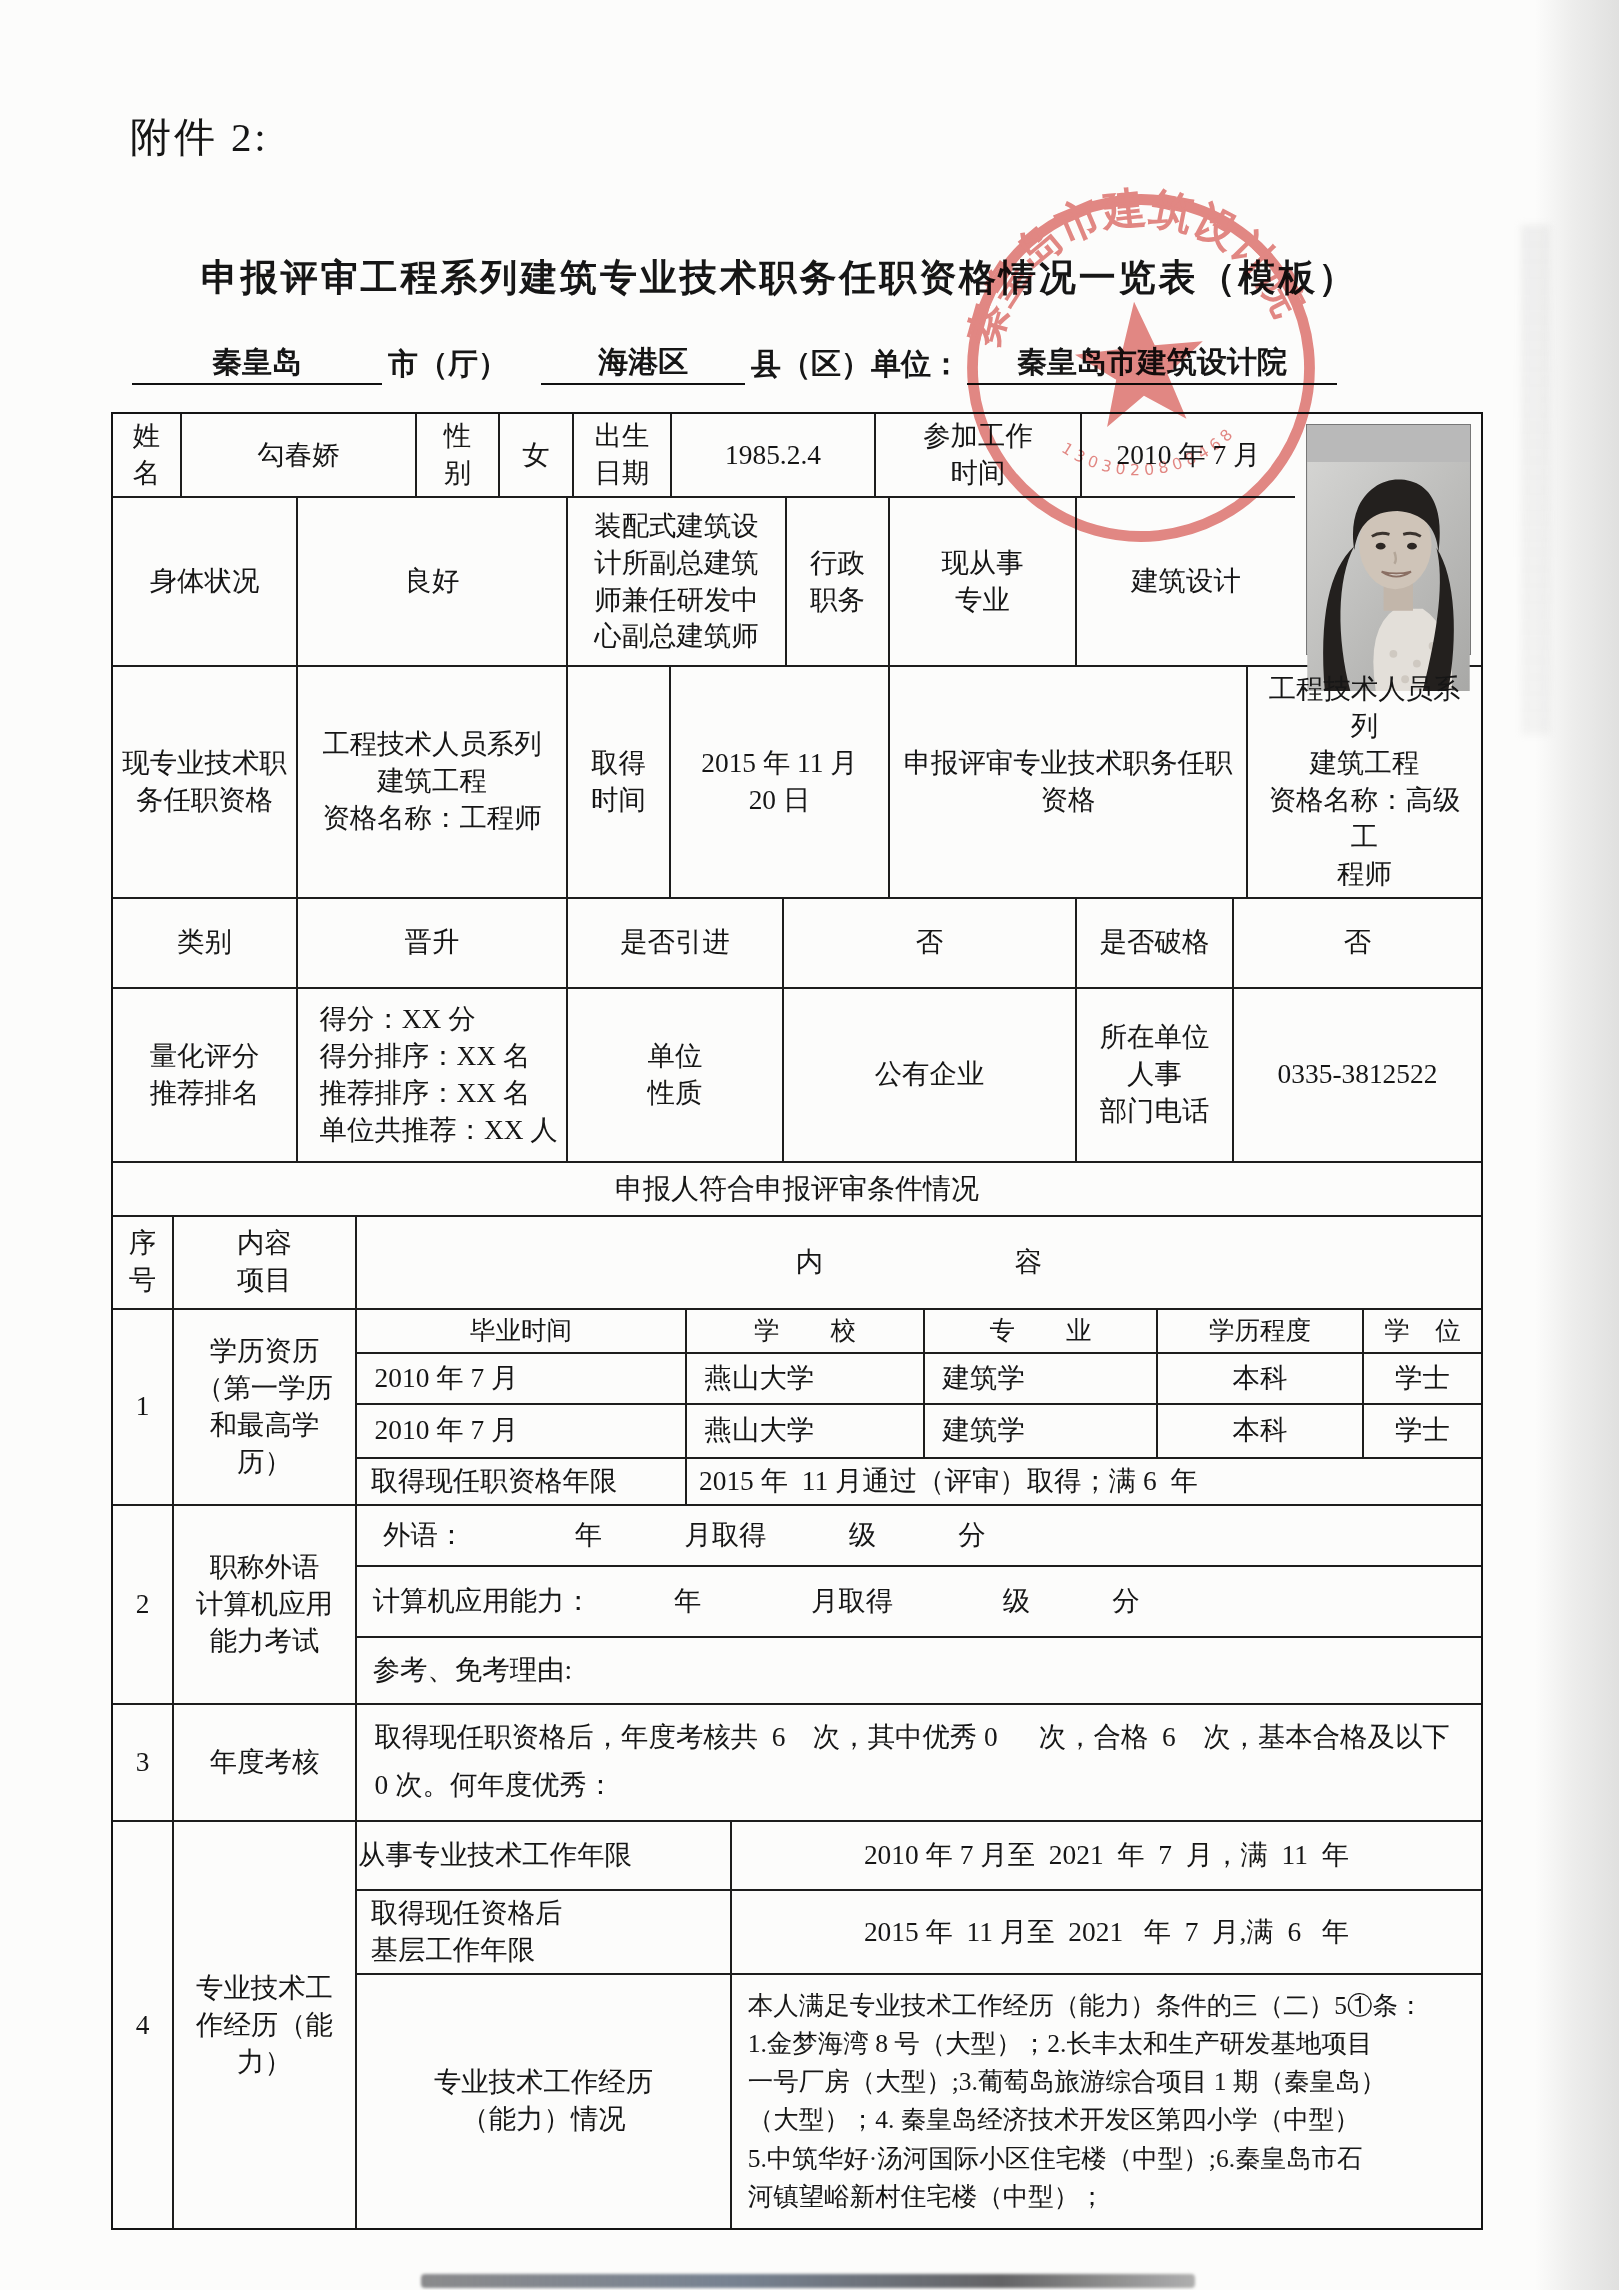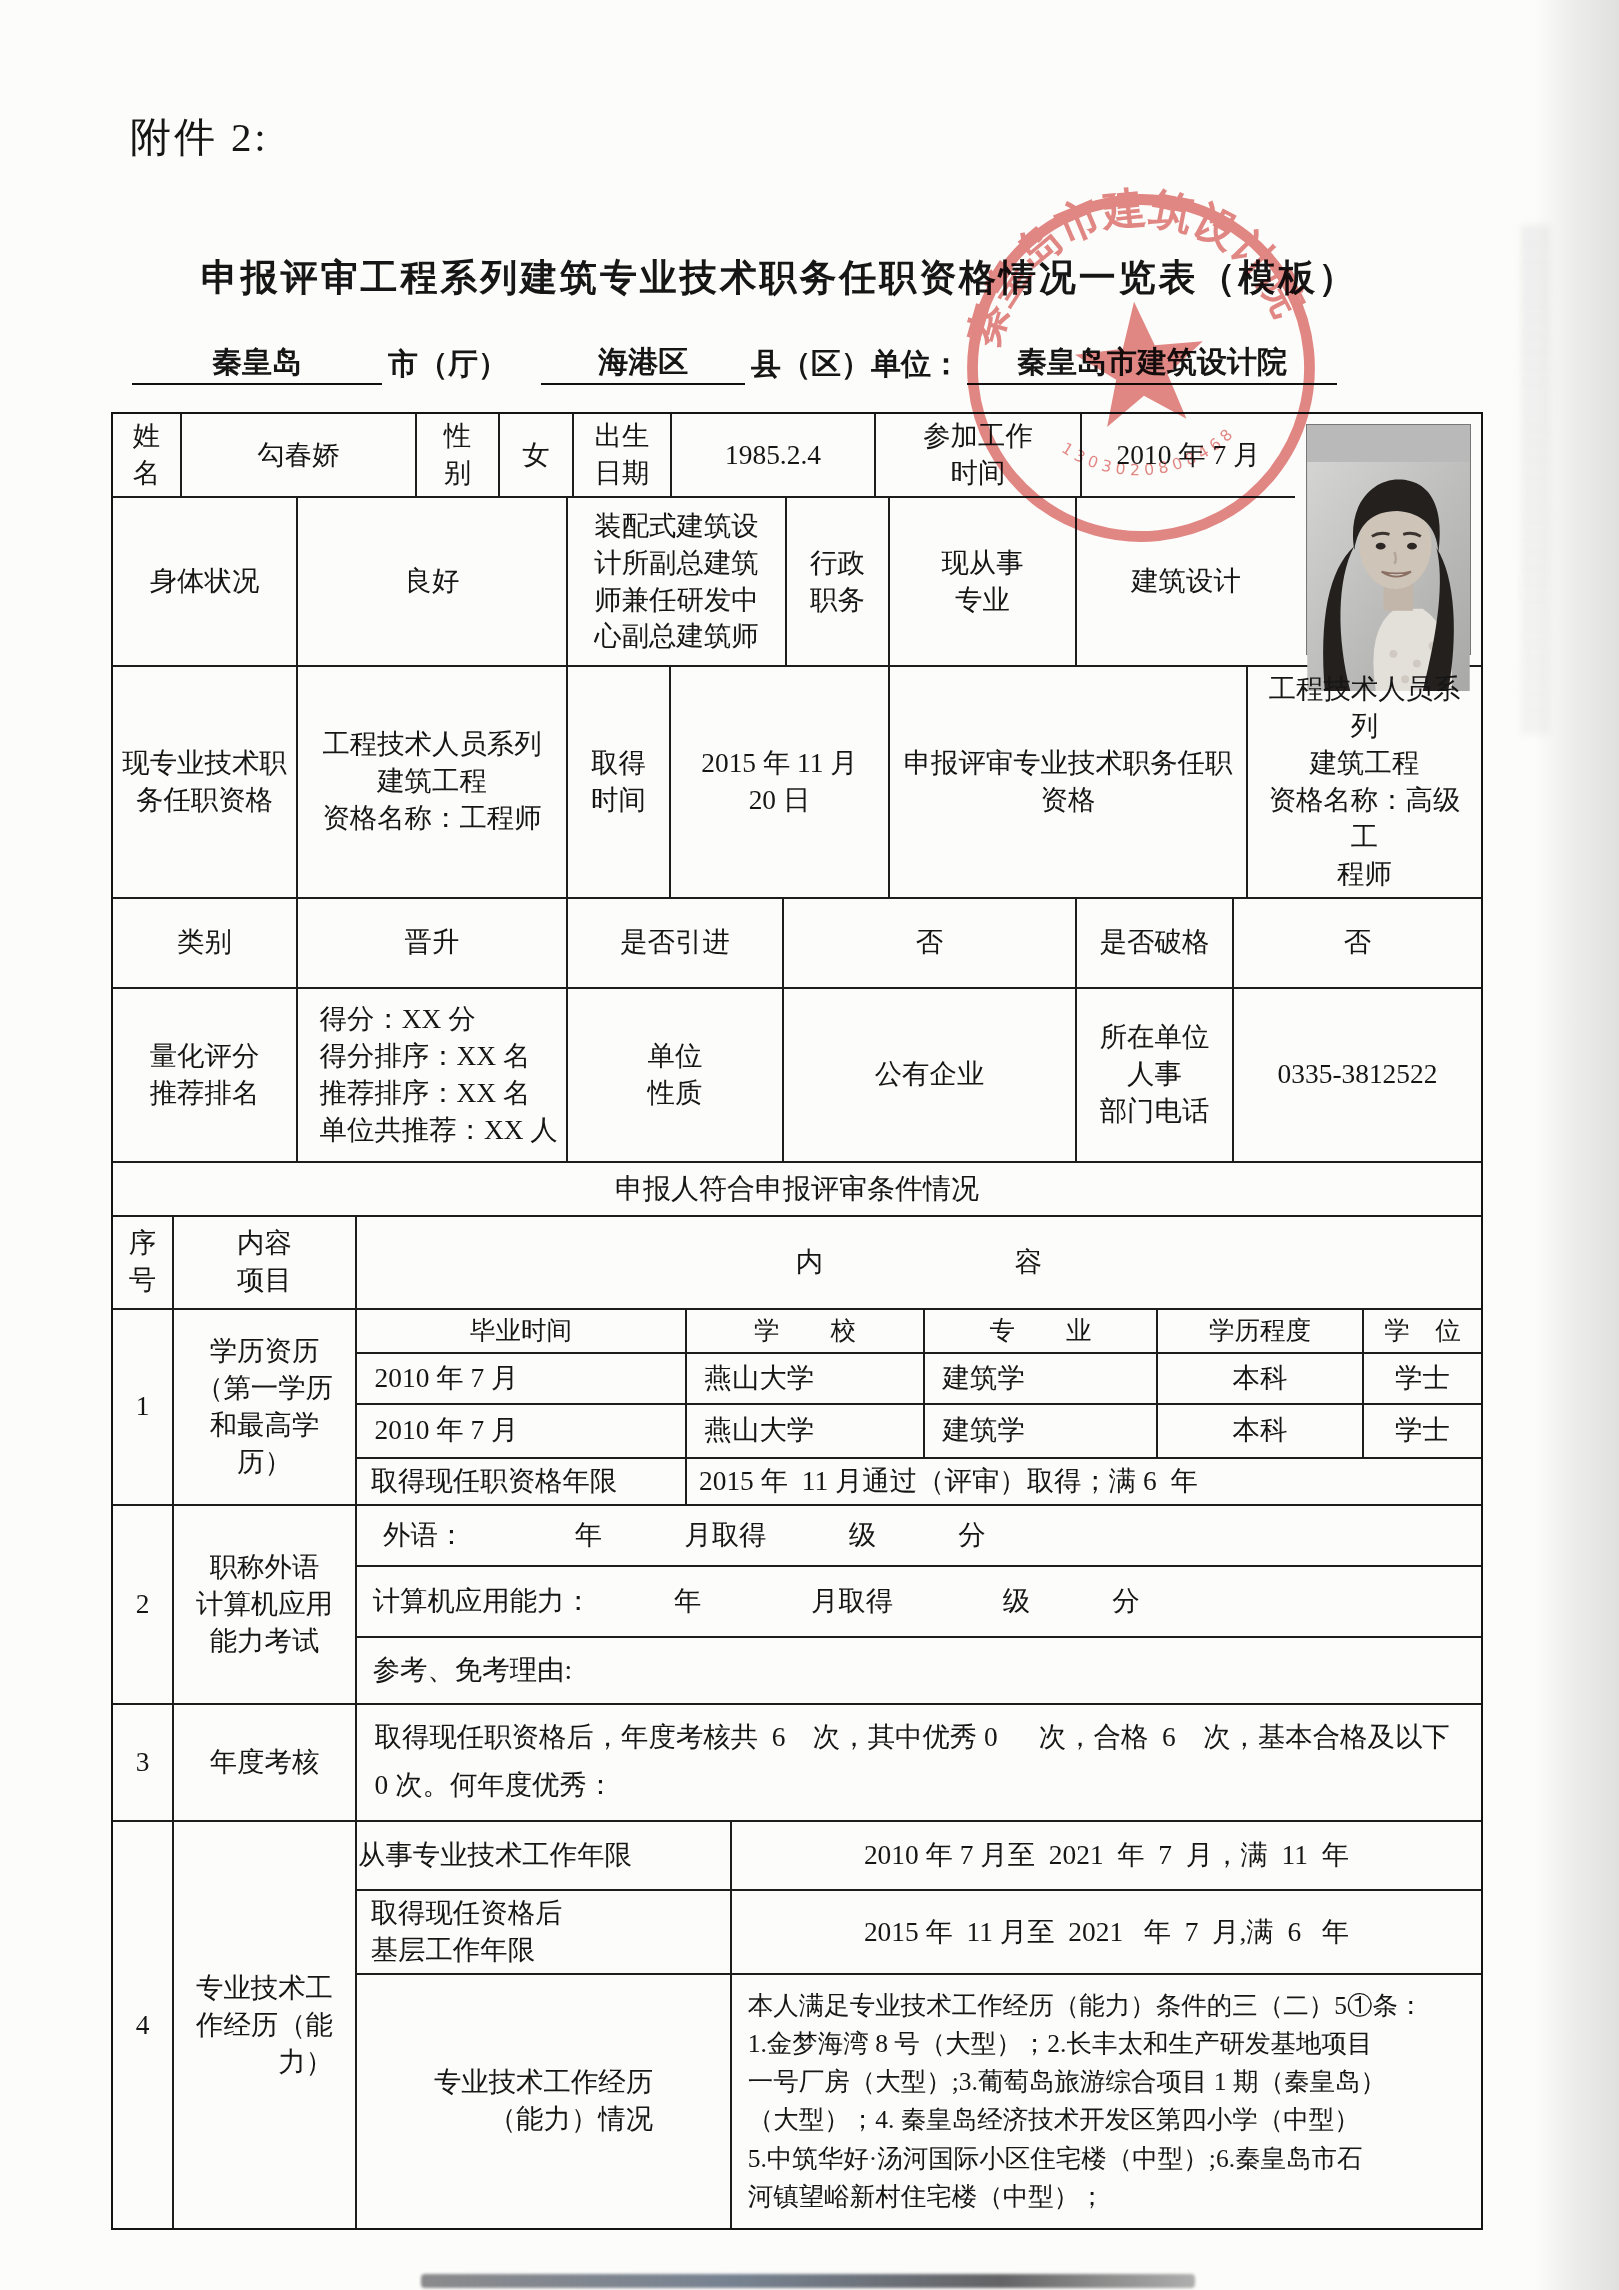--- a/index.html
+++ b/index.html
@@ -27,21 +27,21 @@
 
   
   .tbl{position:absolute;left:111px;top:412px;width:1372px;border:2.9px solid #141414;box-sizing:border-box;
     font-size:27.4px;line-height:1.35;}
   .trow{display:flex;align-items:stretch;}
   .cell{display:flex;align-items:center;justify-content:center;text-align:center;
     border-right:2px solid #1d1d1d;border-bottom:2px solid #1d1d1d;
     padding:3.9px 7.8px;box-sizing:border-box;white-space:pre-line;flex:0 0 auto;}
   .cell.grow{flex:1 1 auto;}
   .cell.lastc{border-right:none;}
-  .cell.lastr{border-bottom:none;text-align:right;}
+  .cell.lastr{border-bottom:none;}
   .cell.leftal{justify-content:flex-start;text-align:left;}
   .stack{display:flex;flex-direction:column;flex:1 1 auto;}
   .subcol{display:flex;flex-direction:column;flex:1 1 auto;}
   .prewrap{white-space:pre-wrap;}
   .photo-cell{flex:0 0 186px;align-items:center;justify-content:center;padding:9.8px;}
   .photo-frame{width:163px;height:229px;background:#b9b9b9;box-shadow:0 0 0 1px #777;}
   .seal{position:absolute;left:949px;top:176px;width:384px;height:384px;opacity:.68;
     mix-blend-mode:multiply;transform:rotate(-6deg);pointer-events:none;z-index:6;}
 </style>
 </head>

